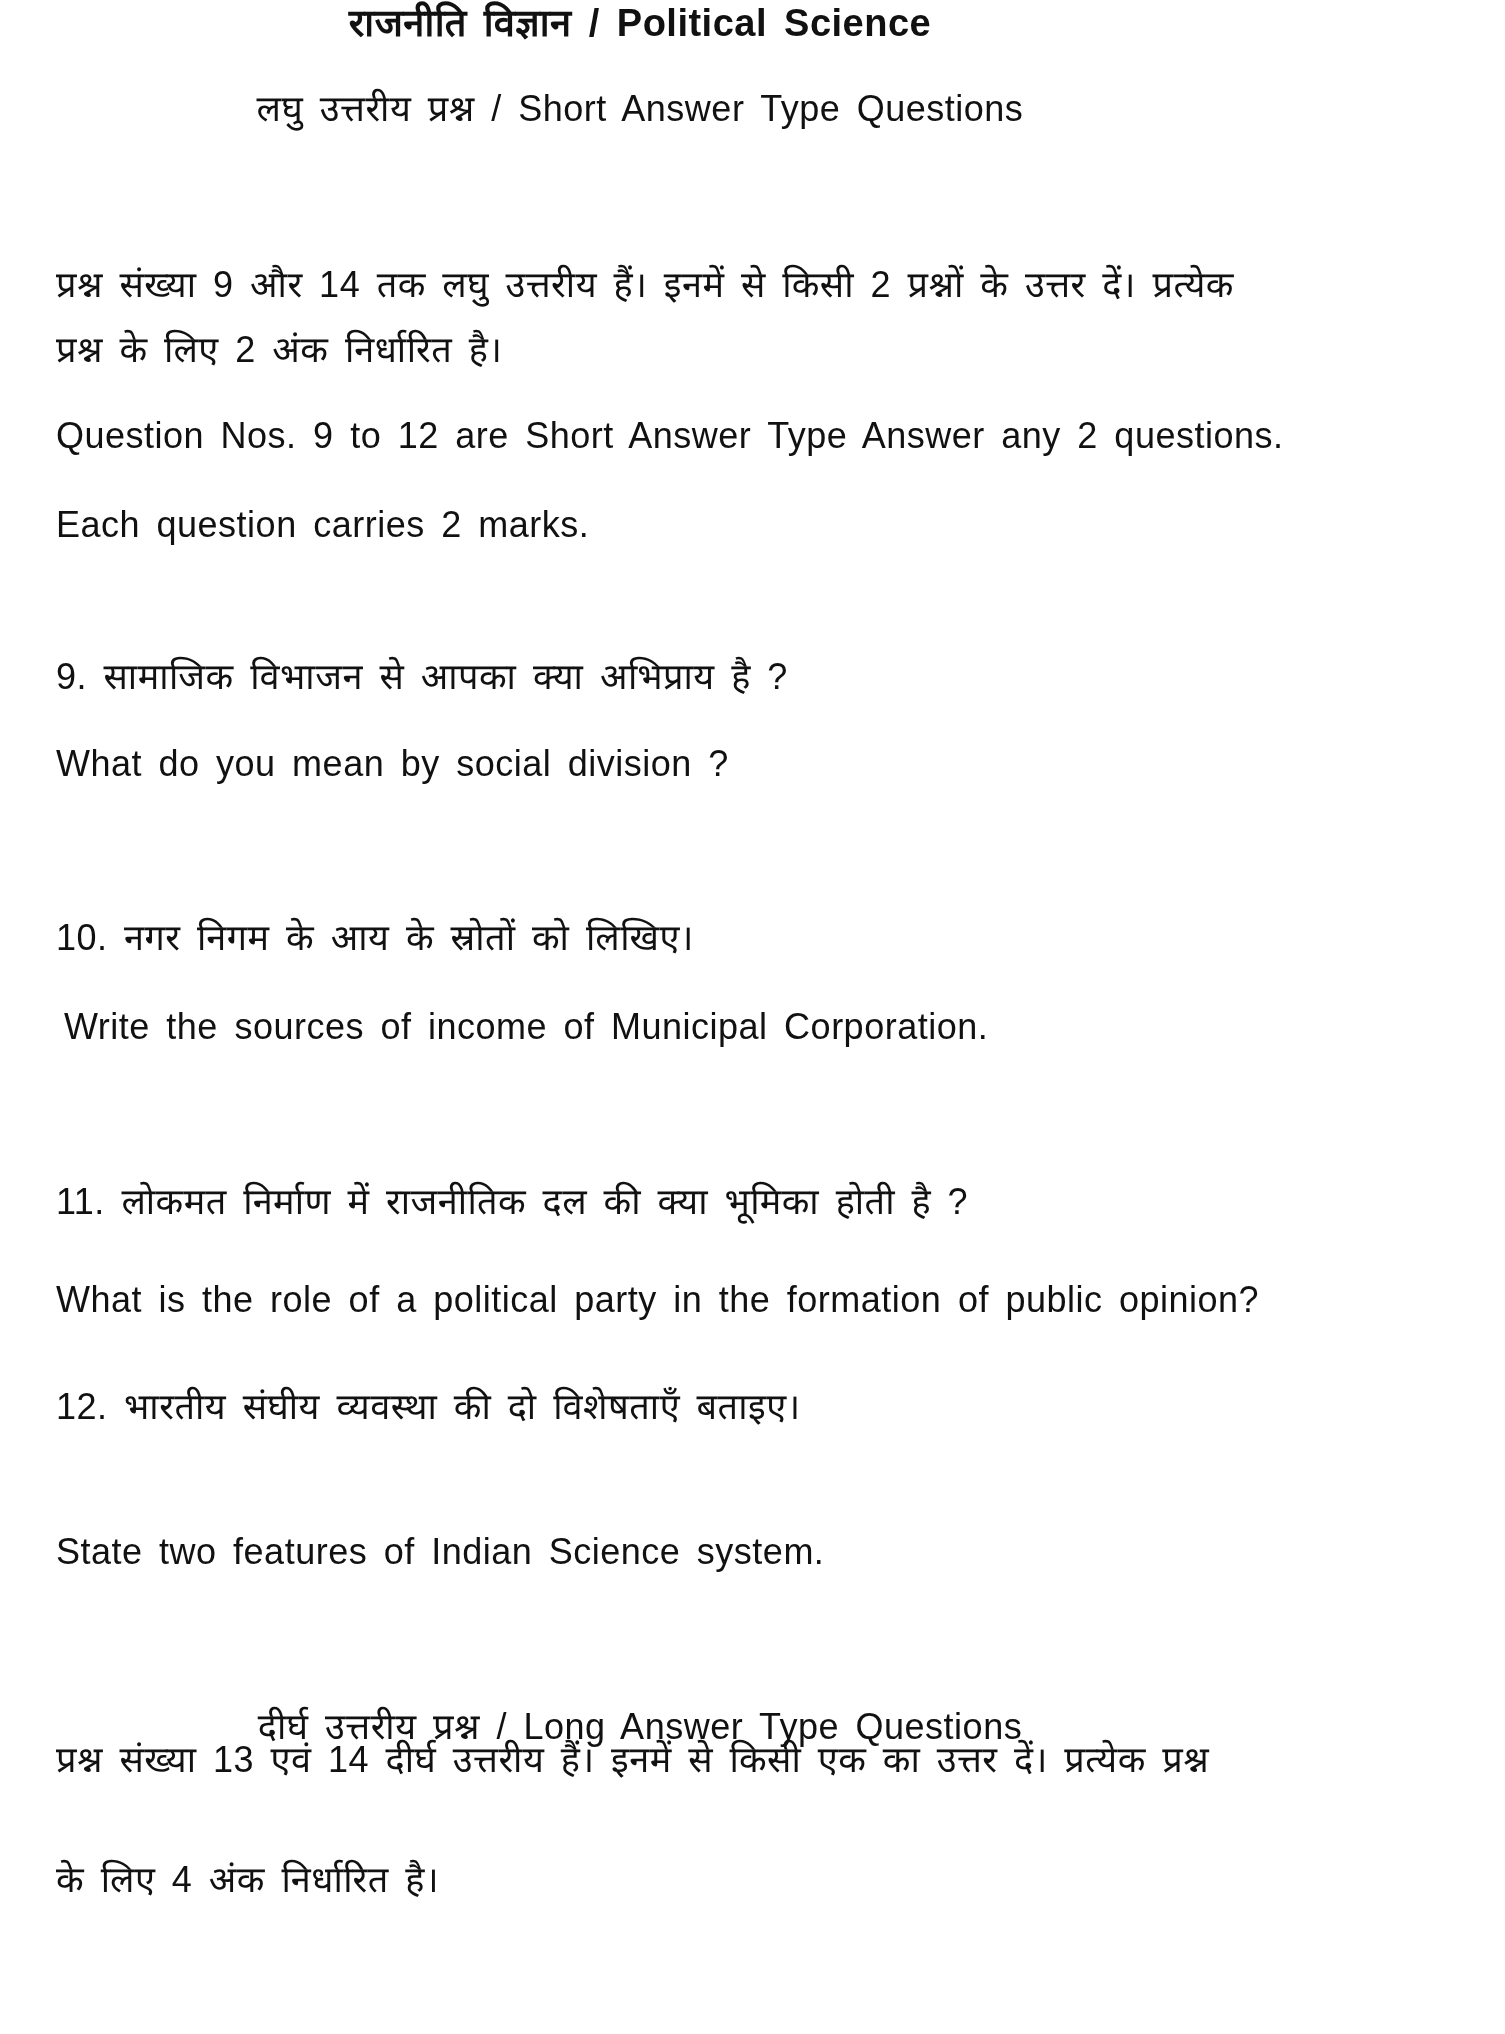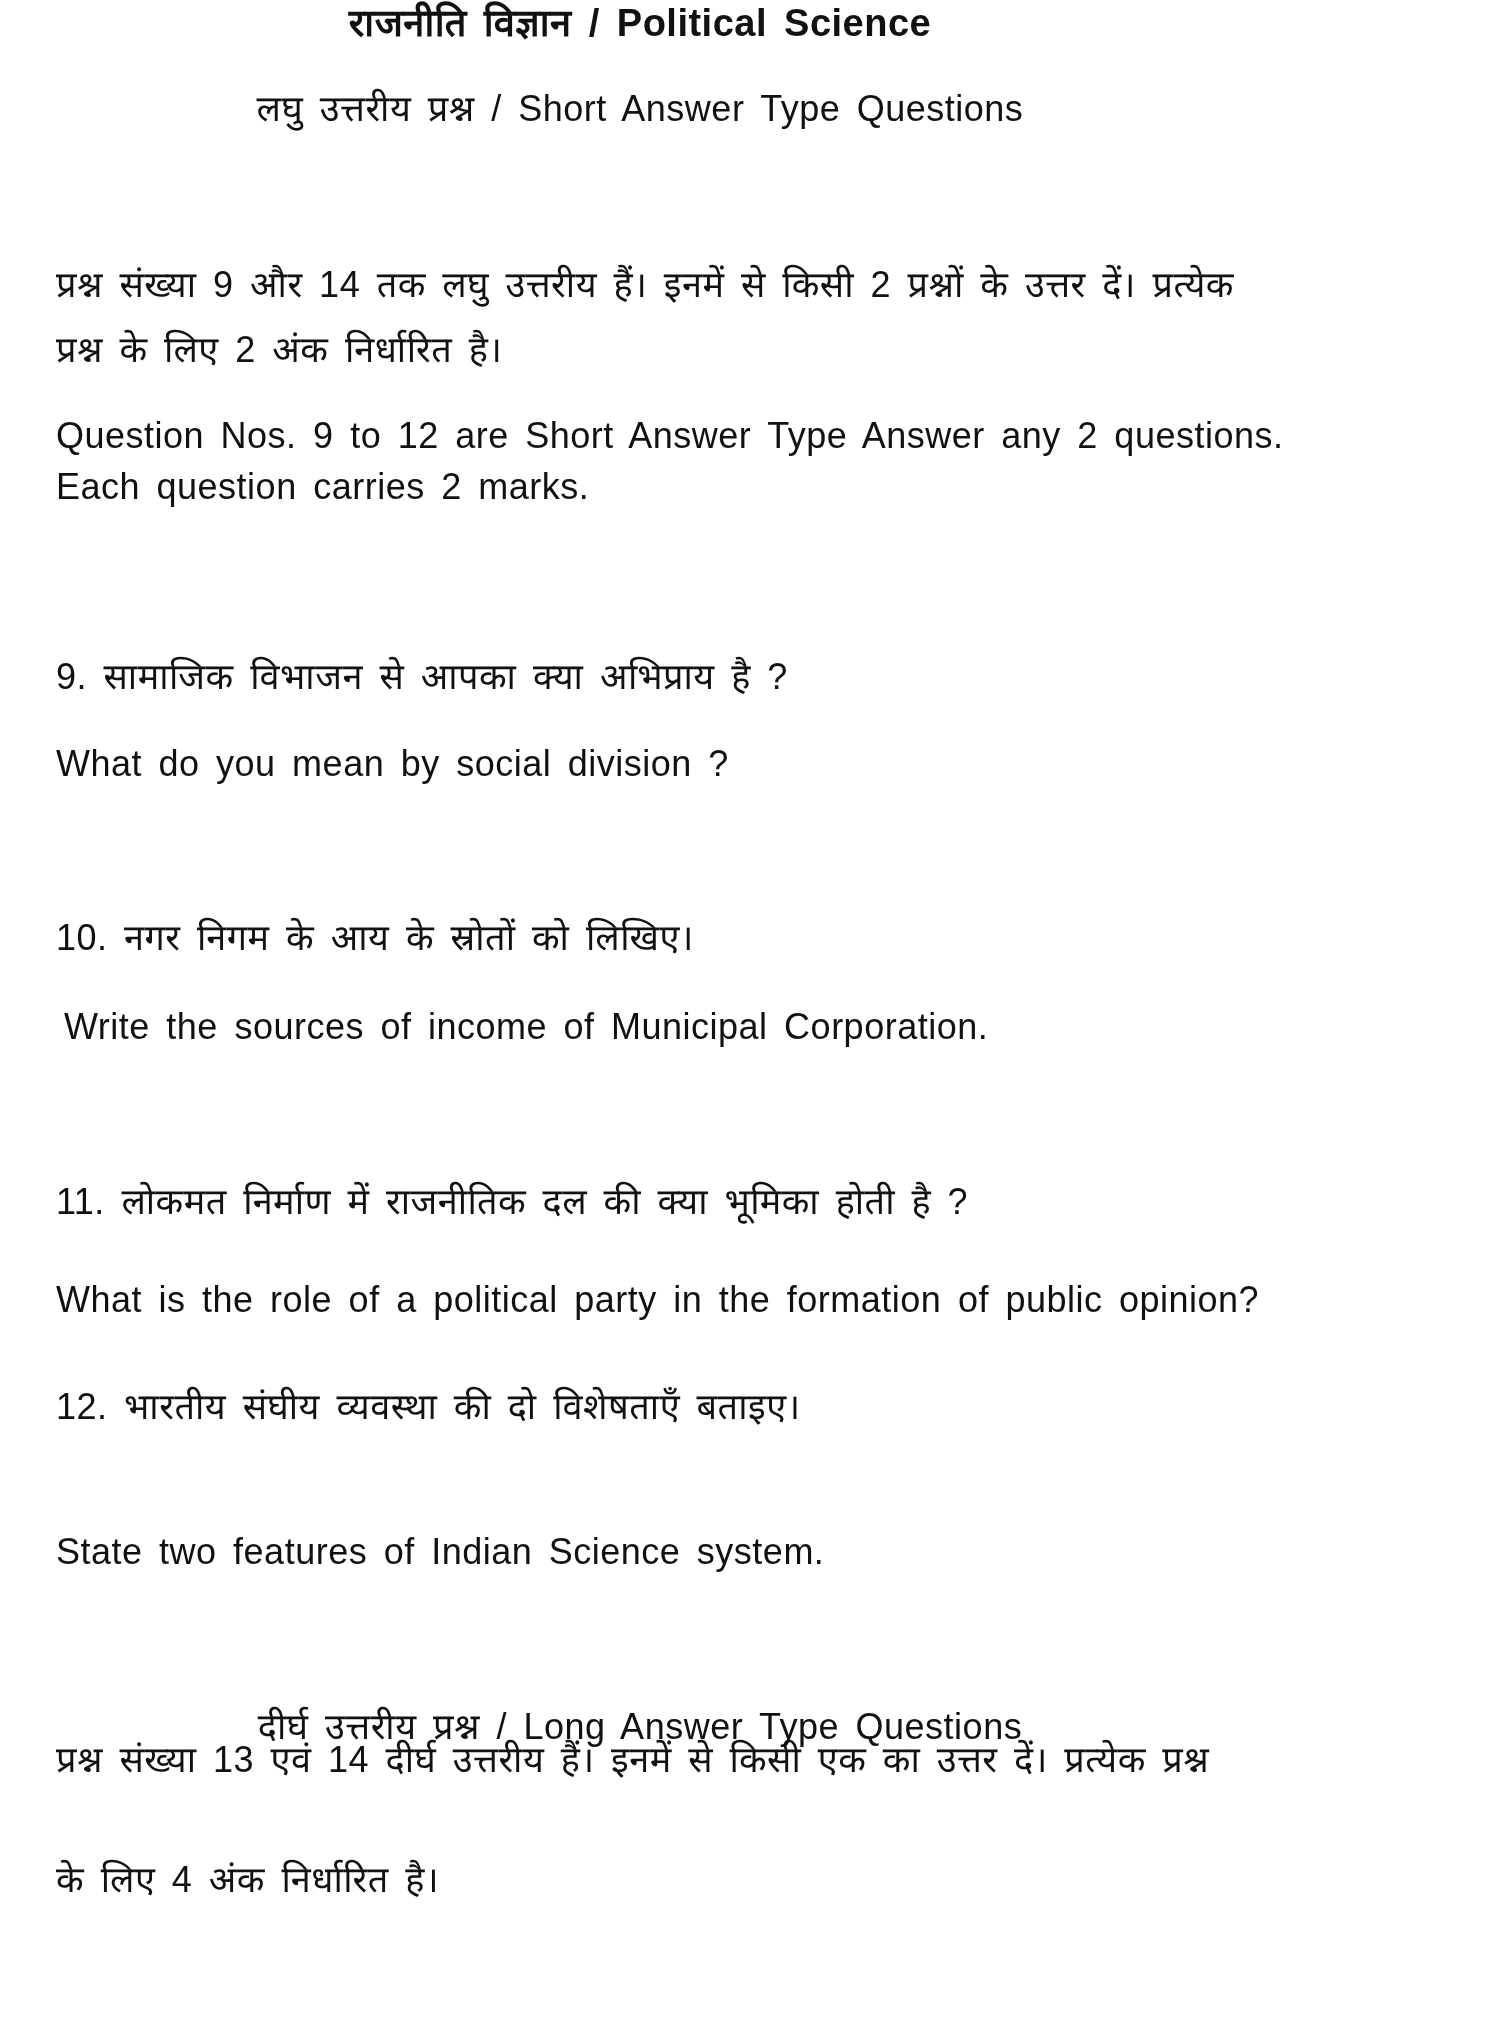--- a/index.html
+++ b/index.html
@@ -18,21 +18,21 @@
 </head>
 <body>
 
 <div>
   <div class="line center title" style="top:0px;">राजनीति विज्ञान / Political Science</div>
   <div class="line center" style="top:86px;">लघु उत्तरीय प्रश्न / Short Answer Type Questions</div>
 
   <div class="line" style="top:262px;">प्रश्न संख्या 9 और 14 तक लघु उत्तरीय हैं। इनमें से किसी 2 प्रश्नों के उत्तर दें। प्रत्येक</div>
   <div class="line" style="top:327px;">प्रश्न के लिए 2 अंक निर्धारित है।</div>
   <div class="line" style="top:413px;text-align:right;">Question Nos. 9 to 12 are Short Answer Type Answer any 2 questions.</div>
-  <div class="line" style="top:464px;">Each question carries 2 marks.</div>
+  <div class="line" style="top:502px;">Each question carries 2 marks.</div>
 
   <div class="line" style="top:654px;">9. सामाजिक विभाजन से आपका क्या अभिप्राय है ?</div>
   <div class="line" style="top:741px;">What do you mean by social division ?</div>
 
   <div class="line" style="top:915px;">10. नगर निगम के आय के स्रोतों को लिखिए।</div>
   <div class="line" style="top:1004px;margin-left:8px;">Write the sources of income of Municipal Corporation.</div>
 
   <div class="line" style="top:1179px;">11. लोकमत निर्माण में राजनीतिक दल की क्या भूमिका होती है ?</div>
   <div class="line" style="top:1269px;margin-top:8px;">What is the role of a political party in the formation of public opinion?</div>
 

